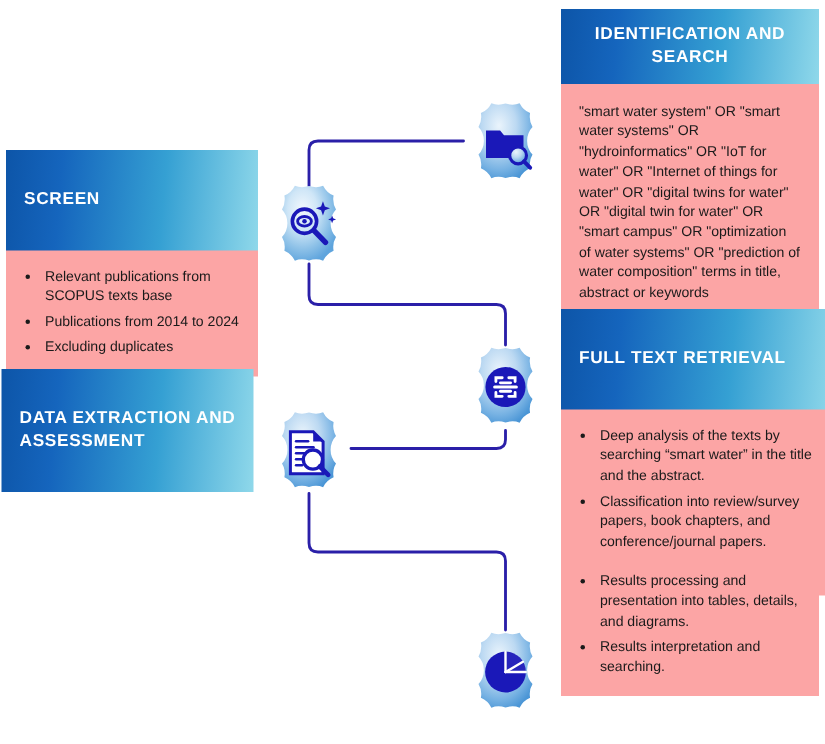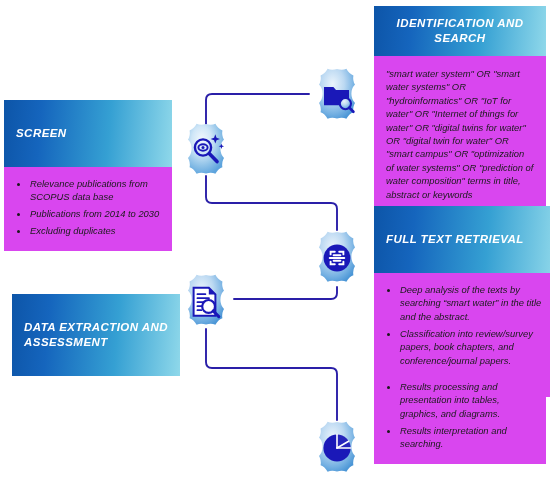--- a/index.html
+++ b/index.html
@@ -9,21 +9,21 @@
     font-family:"Liberation Sans", sans-serif;
     position:relative;
     overflow:hidden;
   }
   .stage{position:absolute;left:0;top:0;width:550px;height:496px;}
 
   
   .connectors{position:absolute;left:0;top:0;width:550px;height:496px;}
 
   
-  .panel{position:absolute;background:#d946ef;box-sizing:border-box;font-style:italic;}
+  .panel{position:absolute;background:#fca5a5;box-sizing:border-box;}
   .panel-head{
     color:#ffffff;
     font-weight:bold;
     font-size:11.5px;
     letter-spacing:.45px;
     line-height:15px;
     padding:26px 12px;
     box-sizing:border-box;
     background:linear-gradient(95deg,#0d55a8 0%,#1565bd 22%,#35a0d3 62%,#8fd8ea 100%);
   }
@@ -37,21 +37,21 @@
   .panel-body p{margin:3px 0 0 0;}
   .panel-body ul{margin:2px 0 0 0;padding-left:13px;}
   .panel-body li{margin:0 0 3.5px 0;padding-left:1px;}
   .panel-body li::marker{font-size:9px;}
 
   
   #panel-identification{left:374px;top:6px;width:172px;}
   #panel-fulltext{left:374px;top:206px;width:182px;}
   #panel-reporting{left:374px;top:370px;width:172px;}
   #panel-screen{left:4px;top:100px;width:168px;}
-  #panel-dataextraction{left:12px;top:246px;width:168px;margin-top:48px;}
+  #panel-dataextraction{left:1px;top:246px;width:168px;}
 
   
   .badge{position:absolute;width:56px;height:56px;}
   .badge svg{display:block;width:56px;height:56px;}
   #badge-search{left:178px;top:122px;}
   #badge-folder{left:309px;top:67px;}
   #badge-scan{left:309px;top:230px;}
   #badge-doc{left:178px;top:273px;}
   #badge-pie{left:309px;top:420px;}
 </style>
@@ -103,32 +103,32 @@
         <li>Deep analysis of the texts by searching “smart water”  in the title and the abstract.</li>
         <li>Classification into review/survey papers, book chapters, and conference/journal papers.</li>
         <li>Relevance of the contents.</li>
       </ul>
     </div>
   </div>
 
   <div class="panel" id="panel-reporting">
     <div class="panel-body">
       <ul>
-        <li>Results processing and presentation into tables, graphics, and diagrams.</li>
+        <li>Results processing and presentation into tables, details, and diagrams.</li>
         <li>Results interpretation and searching.</li>
       </ul>
     </div>
   </div>
 
   <div class="panel" id="panel-screen">
     <div class="panel-head">SCREEN</div>
     <div class="panel-body">
       <ul>
-        <li>Relevance publications from SCOPUS data base</li>
-        <li>Publications from 2014 to 2030</li>
+        <li>Relevant publications from SCOPUS texts base</li>
+        <li>Publications from 2014 to 2024</li>
         <li>Excluding duplicates</li>
       </ul>
     </div>
   </div>
 
   <div class="panel" id="panel-dataextraction">
     <div class="panel-head">DATA EXTRACTION AND ASSESSMENT</div>
   </div>
 
   <div class="badge" id="badge-search">

